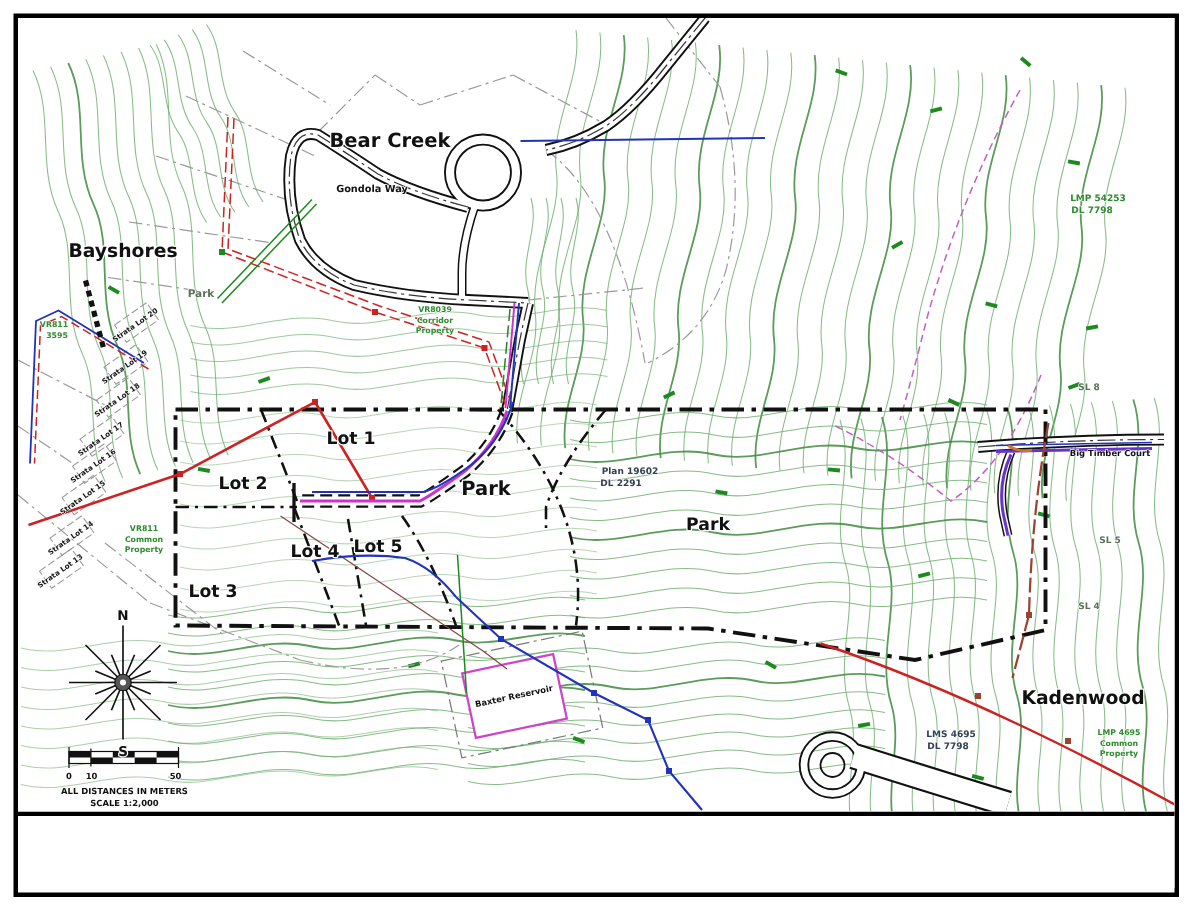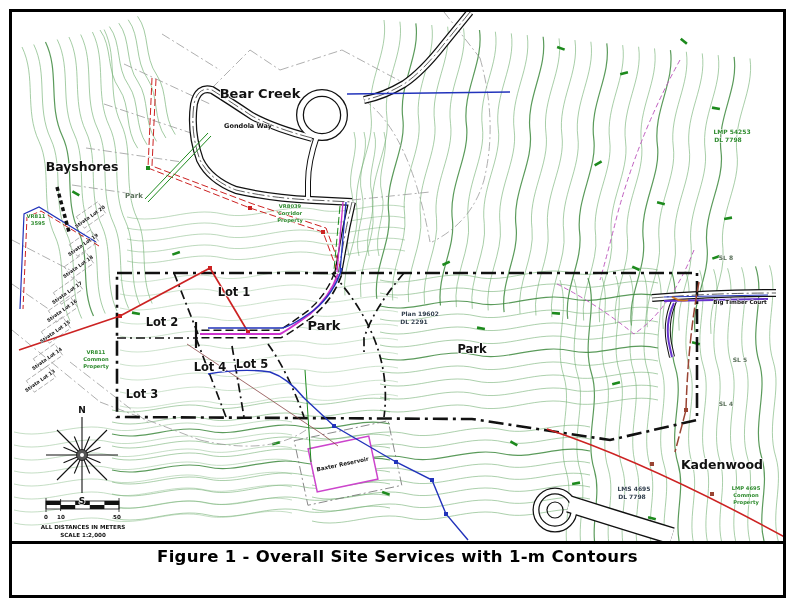--- a/index.html
+++ b/index.html
@@ -418,16 +418,15 @@
 
           <text class="t55" x="34" y="507">0</text>
           <text class="t55" x="49" y="507">10</text>
           <text class="t55" x="105" y="507">50</text>
           <text class="t55" x="71" y="517">ALL DISTANCES IN METERS</text>
           <text class="t55" x="71" y="525">SCALE 1:2,000</text>
         </g>
       </svg>
     </div>
     <div class="titleblock">
-      <div class="t-line1">Figure 1 - Overall Site Services with 1-m Contours</div>
     </div>
   </div>
 </div>
 
 </body></html>

